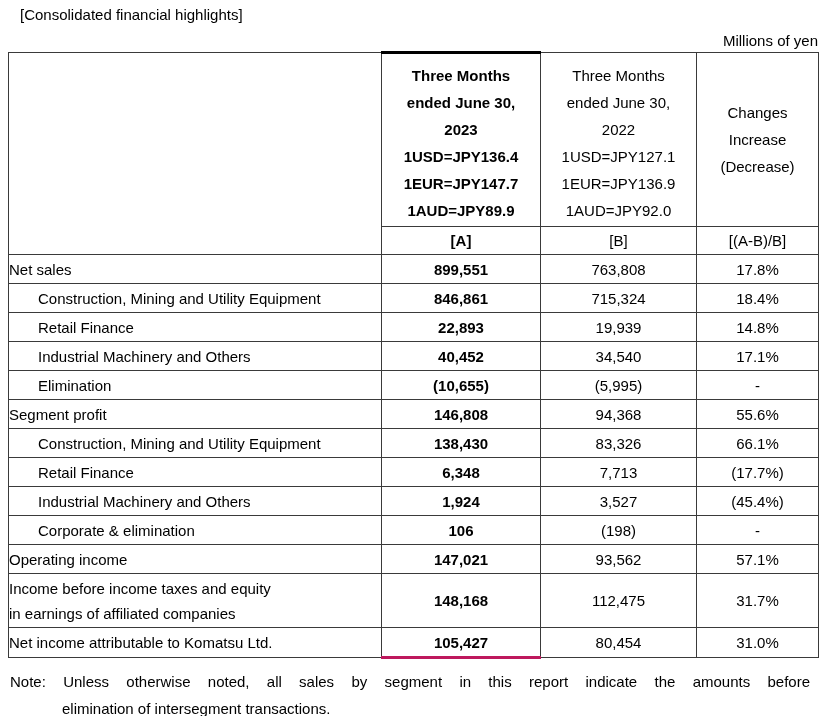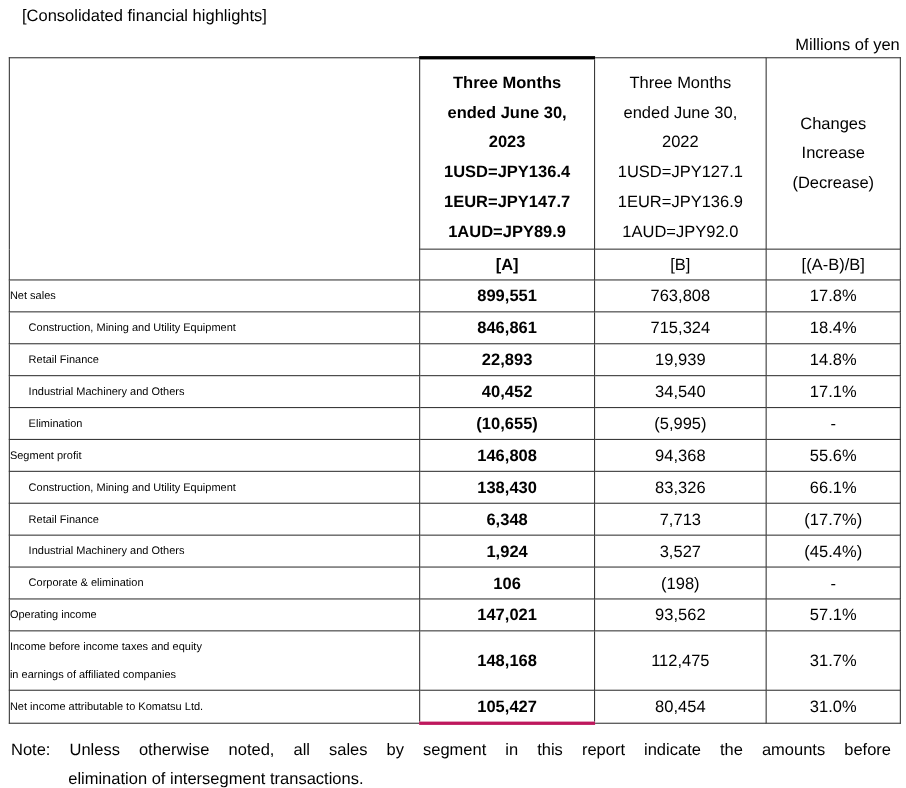--- a/index.html
+++ b/index.html
@@ -56,22 +56,22 @@
     text-align: center;
     line-height: 27px;
     vertical-align: top;
   }
   .hcell .hlines { padding-top: 6px; }
   td.ca.hcell { font-weight: bold; }
   .hcell-mid { text-align: center; line-height: 27px; }
   .sub { text-align: center; }
   td.ca .val, tr.h2 td.ca { font-weight: bold; }
 
-  td.lbl { text-align: left; padding-left: 6px; font-size: 10px; }
-  td.lbl.indent { padding-left: 17px; }
+  td.lbl { text-align: left; padding-left: 6px; font-size: 15px; }
+  td.lbl.indent { padding-left: 29px; }
   td.num { text-align: center; }
   td.lbl .lline { display: block; line-height: 25px; }
 
   .note {
     width: 800px;
     margin: 9px 0 0 10px;
     font-size: 15px;
     line-height: 27px;
   }
   .note-l1 { text-align: justify; text-align-last: justify; }

